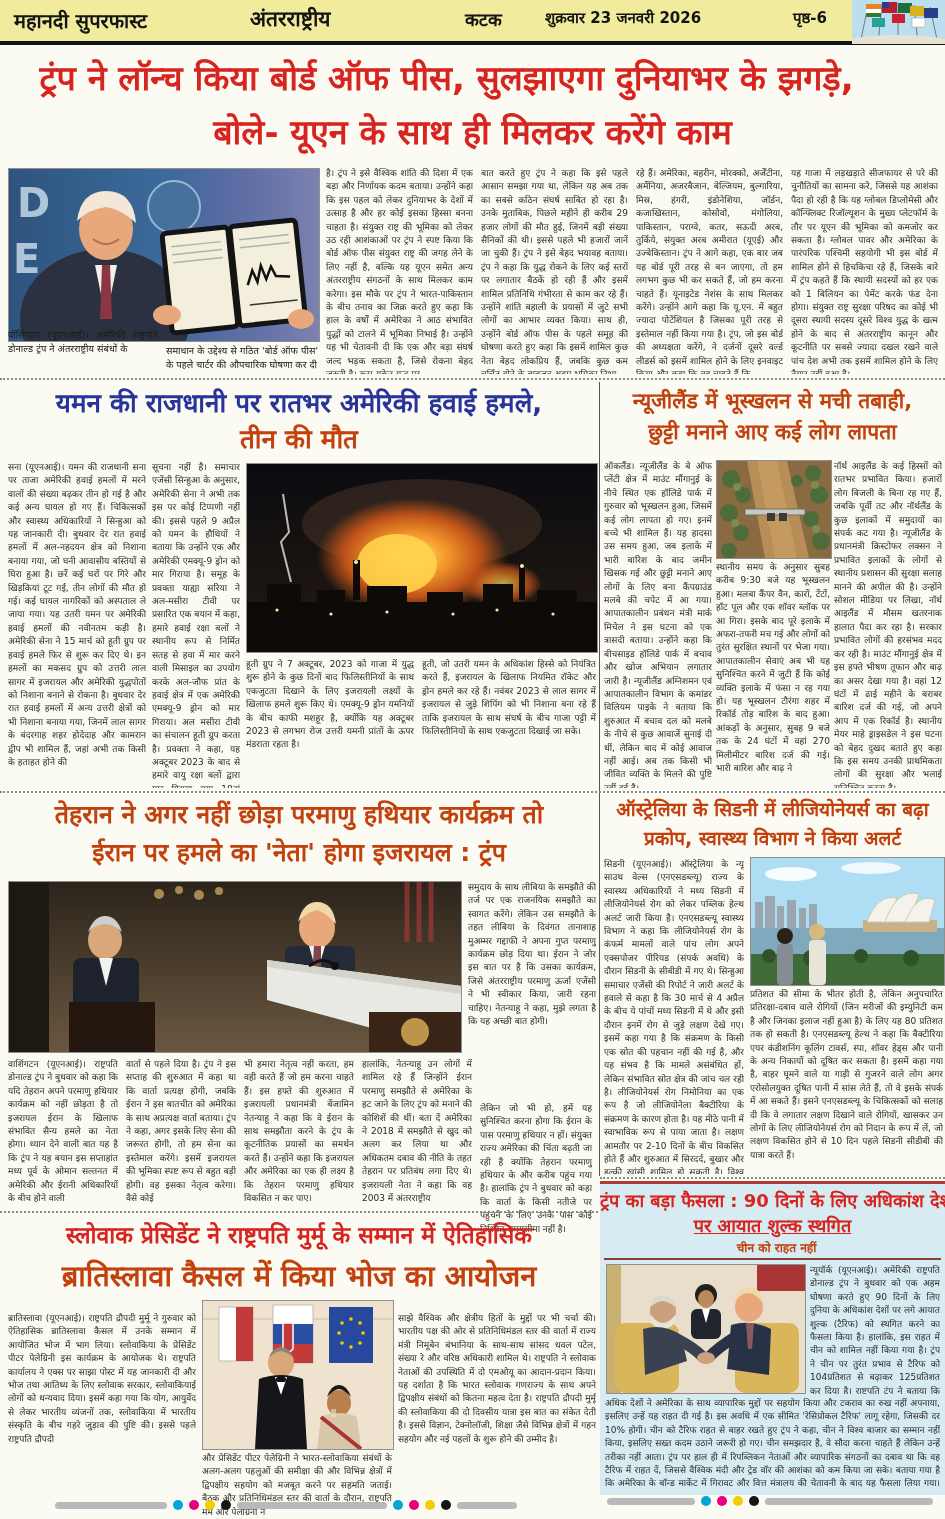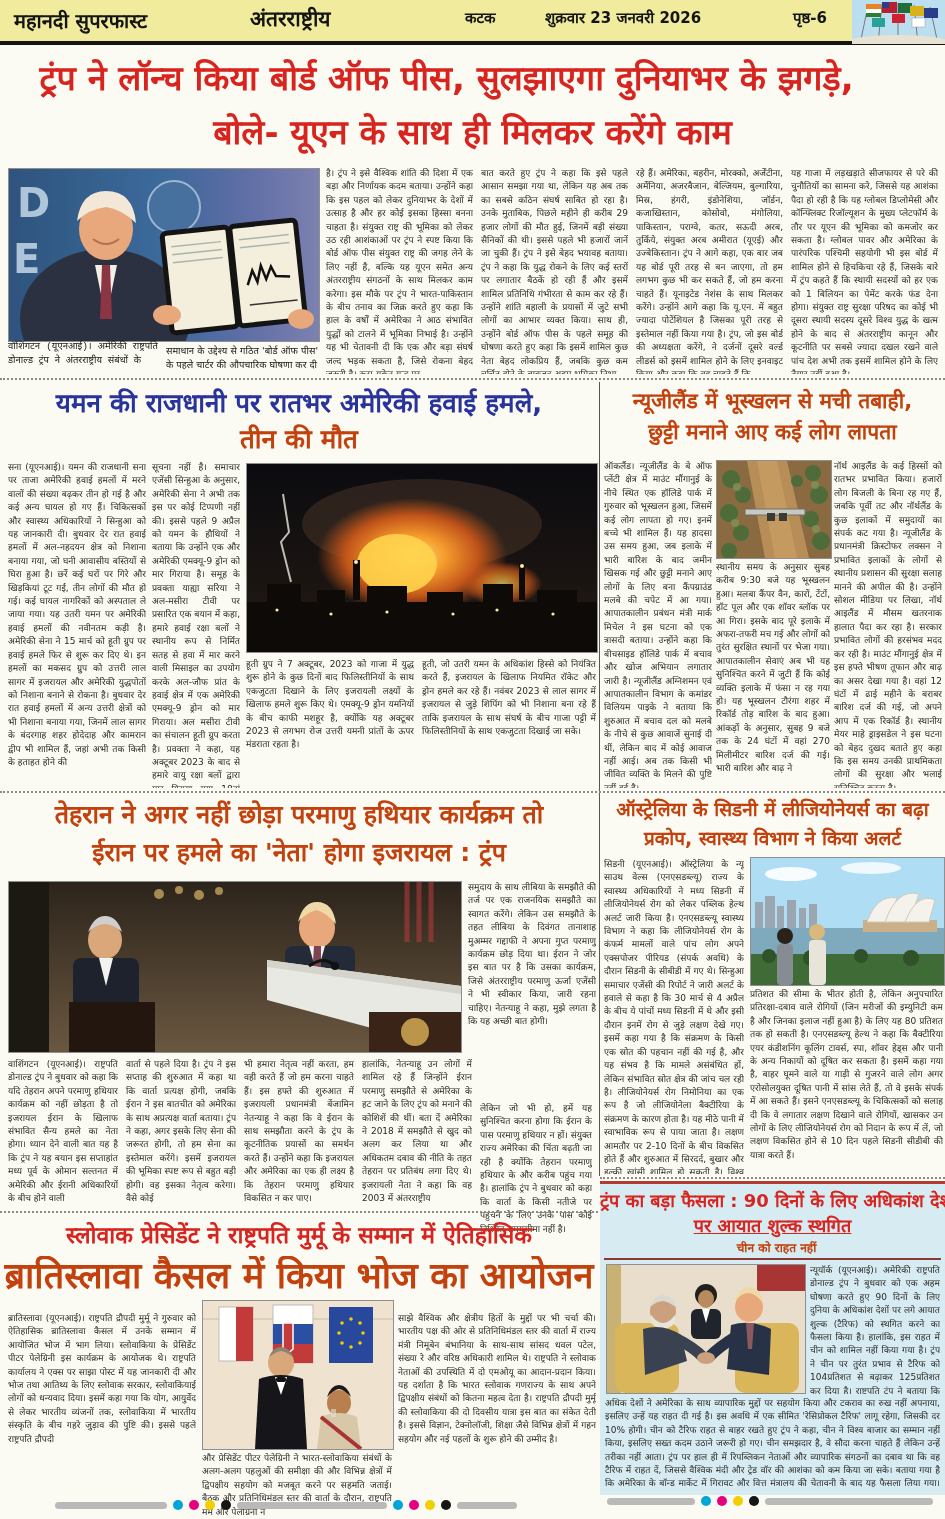--- a/index.html
+++ b/index.html
@@ -29,21 +29,21 @@
   .c-c{background:#00a6d8;} .c-m{background:#e6007e;} .c-y{background:#f2cf00;} .c-k{background:#151515;}
 </style>
 </head>
 <body>
 
 <div id="page">
 
   <header class="abs masthead">
     <span class="mh" style="left:14px;font-size:20px;">महानदी सुपरफास्ट</span>
     <span class="mh" style="left:250px;top:4px;font-size:21px;">अंतरराष्ट्रीय</span>
-    <span class="mh" style="left:465px;font-size:15px;">कटक</span>
+    <span class="mh" style="left:465px;font-size:18px;">कटक</span>
     <span class="mh" style="left:545px;font-size:15px;">शुक्रवार  23  जनवरी  2026</span>
     <span class="mh" style="left:793px;font-size:15px;">पृष्ठ-6</span>
     <div class="abs" style="left:852px;top:0;width:93px;height:44px;">
       <svg width="93" height="44" viewBox="0 0 93 44">
         <rect width="93" height="44" fill="#bcdff0"></rect>
         <line x1="8" y1="44" x2="16" y2="6" stroke="#777" stroke-width="1"></line>
         <line x1="26" y1="44" x2="30" y2="4" stroke="#777" stroke-width="1"></line>
         <line x1="46" y1="44" x2="46" y2="3" stroke="#777" stroke-width="1"></line>
         <line x1="66" y1="44" x2="62" y2="5" stroke="#777" stroke-width="1"></line>
         <line x1="86" y1="44" x2="78" y2="7" stroke="#777" stroke-width="1"></line>
@@ -99,21 +99,21 @@
               <line x1="234" y1="72" x2="284" y2="72"></line>
               <line x1="234" y1="80" x2="284" y2="80"></line>
             </g>
           <path d="M238,118 l6,-14 l4,12 l5,-16 l4,14 l6,-12 l4,10 l14,2" stroke="#111" stroke-width="2.5" fill="none"></path>
           <line x1="238" y1="138" x2="286" y2="138" stroke="#333" stroke-width="1.5"></line>
         </g>
         <ellipse cx="158" cy="146" rx="14" ry="10" fill="#e8a87c"></ellipse>
         <ellipse cx="292" cy="150" rx="13" ry="10" fill="#e8a87c"></ellipse>
       </svg>
     </div>
-    <div class="abs cap" style="left:8px;top:340px;width:150px;height:30px;font-family:Liberation Mono, monospace;">वॉशिंगटन (यूएनआई)। अमेरिकी राष्ट्रपति डोनाल्ड ट्रंप ने अंतरराष्ट्रीय संबंधों के</div>
+    <div class="abs cap" style="left:8px;top:328px;width:150px;height:30px;">वॉशिंगटन (यूएनआई)। अमेरिकी राष्ट्रपति डोनाल्ड ट्रंप ने अंतरराष्ट्रीय संबंधों के</div>
     <div class="abs cap" style="left:166px;top:344px;width:152px;height:30px;">समाधान के उद्देश्य से गठित 'बोर्ड ऑफ पीस' के पहले चार्टर की औपचारिक घोषणा कर दी</div>
 
     <div class="abs bt" style="left:326px;top:167px;width:147px;height:207px;">है। ट्रंप ने इसे वैश्विक शांति की दिशा में एक बड़ा और निर्णायक कदम बताया। उन्होंने कहा कि इस पहल को लेकर दुनियाभर के देशों में उत्साह है और हर कोई इसका हिस्सा बनना चाहता है। संयुक्त राष्ट्र की भूमिका को लेकर उठ रही आशंकाओं पर ट्रंप ने स्पष्ट किया कि बोर्ड ऑफ पीस संयुक्त राष्ट्र की जगह लेने के लिए नहीं है, बल्कि यह यूएन समेत अन्य अंतरराष्ट्रीय संगठनों के साथ मिलकर काम करेगा। इस मौके पर ट्रंप ने भारत-पाकिस्तान के बीच तनाव का जिक्र करते हुए कहा कि हाल के वर्षों में अमेरिका ने आठ संभावित युद्धों को टालने में भूमिका निभाई है। उन्होंने यह भी चेतावनी दी कि एक और बड़ा संघर्ष जल्द भड़क सकता है, जिसे रोकना बेहद जरूरी है। रूस-यूक्रेन युद्ध पर</div>
     <div class="abs bt" style="left:481px;top:167px;width:147px;height:207px;">बात करते हुए ट्रंप ने कहा कि इसे पहले आसान समझा गया था, लेकिन यह अब तक का सबसे कठिन संघर्ष साबित हो रहा है। उनके मुताबिक, पिछले महीने ही करीब 29 हजार लोगों की मौत हुई, जिनमें बड़ी संख्या सैनिकों की थी। इससे पहले भी हजारों जानें जा चुकी हैं। ट्रंप ने इसे बेहद भयावह बताया। ट्रंप ने कहा कि युद्ध रोकने के लिए कई स्तरों पर लगातार बैठकें हो रही हैं और इसमें शामिल प्रतिनिधि गंभीरता से काम कर रहे हैं। उन्होंने शांति बहाली के प्रयासों में जुटे सभी लोगों का आभार व्यक्त किया। साथ ही, उन्होंने बोर्ड ऑफ पीस के पहले समूह की घोषणा करते हुए कहा कि इसमें शामिल कुछ नेता बेहद लोकप्रिय हैं, जबकि कुछ कम चर्चित होने के बावजूद अहम भूमिका निभा</div>
     <div class="abs bt" style="left:636px;top:167px;width:147px;height:207px;">रहे हैं। अमेरिका, बहरीन, मोरक्को, अर्जेंटीना, अर्मेनिया, अजरबैजान, बेल्जियम, बुल्गारिया, मिस्र, हंगरी, इंडोनेशिया, जॉर्डन, कजाखिस्तान, कोसोवो, मंगोलिया, पाकिस्तान, पराग्वे, कतर, सऊदी अरब, तुर्किये, संयुक्त अरब अमीरात (यूएई) और उज्बेकिस्तान। ट्रंप ने आगे कहा, एक बार जब यह बोर्ड पूरी तरह से बन जाएगा, तो हम लगभग कुछ भी कर सकते हैं, जो हम करना चाहते हैं। यूनाइटेड नेशंस के साथ मिलकर करेंगे। उन्होंने आगे कहा कि यू.एन. में बहुत ज्यादा पोटेंशियल है जिसका पूरी तरह से इस्तेमाल नहीं किया गया है। ट्रंप, जो इस बोर्ड की अध्यक्षता करेंगे, ने दर्जनों दूसरे वर्ल्ड लीडर्स को इसमें शामिल होने के लिए इनवाइट किया और कहा कि वह चाहते हैं कि</div>
     <div class="abs bt" style="left:791px;top:167px;width:147px;height:207px;">यह गाजा में लड़खड़ाते सीजफायर से परे की चुनौतियों का सामना करे, जिससे यह आशंका पैदा हो रही है कि यह ग्लोबल डिप्लोमेसी और कॉन्फ्लिक्ट रिजॉल्यूशन के मुख्य प्लेटफॉर्म के तौर पर यूएन की भूमिका को कमजोर कर सकता है। ग्लोबल पावर और अमेरिका के पारंपरिक पश्चिमी सहयोगी भी इस बोर्ड में शामिल होने से हिचकिचा रहे हैं, जिसके बारे में ट्रंप कहते हैं कि स्थायी सदस्यों को हर एक को 1 बिलियन का पेमेंट करके फंड देना होगा। संयुक्त राष्ट्र सुरक्षा परिषद का कोई भी दूसरा स्थायी सदस्य दूसरे विश्व युद्ध के खत्म होने के बाद से अंतरराष्ट्रीय कानून और कूटनीति पर सबसे ज्यादा दखल रखने वाले पांच देश अभी तक इसमें शामिल होने के लिए तैयार नहीं हुआ है।</div>
   </section>
 
   <div class="abs dotted" style="left:0;top:378px;width:945px;"></div>
   <div class="abs vrule" style="left:599px;top:382px;height:794px;"></div>
@@ -338,21 +338,21 @@
         <path d="M128,72 Q112,82 102,92" stroke="#273246" stroke-width="11" fill="none" stroke-linecap="round"></path>
         <ellipse cx="99" cy="93" rx="9" ry="6" fill="#caa17c"></ellipse>
       </svg>
     </div>
     <div class="abs bt" style="left:210px;top:80px;width:130px;height:130px;">न्यूयॉर्क (यूएनआई)। अमेरिकी राष्ट्रपति डोनाल्ड ट्रंप ने बुधवार को एक अहम घोषणा करते हुए 90 दिनों के लिए दुनिया के अधिकांश देशों पर लगे आयात शुल्क (टैरिफ) को स्थगित करने का फैसला किया है। हालांकि, इस राहत में चीन को शामिल नहीं किया गया है। ट्रंप ने चीन पर तुरंत प्रभाव से टैरिफ को 104प्रतिशत से बढ़ाकर 125प्रतिशत कर दिया है। राष्ट्रपति ट्रंप ने बताया कि 75 से</div>
     <div class="abs bt" style="left:5px;top:213px;width:335px;height:93px;">अधिक देशों ने अमेरिका के साथ व्यापारिक मुद्दों पर सहयोग किया और टकराव का रुख नहीं अपनाया, इसलिए उन्हें यह राहत दी गई है। इस अवधि में एक सीमित 'रेसिप्रोकल टैरिफ' लागू रहेगा, जिसकी दर 10% होगी। चीन को टैरिफ राहत से बाहर रखते हुए ट्रंप ने कहा, चीन ने विश्व बाजार का सम्मान नहीं किया, इसलिए सख्त कदम उठाने जरूरी हो गए। चीन समझदार है, वे सौदा करना चाहते हैं लेकिन उन्हें तरीका नहीं आता। ट्रंप पर हाल ही में रिपब्लिकन नेताओं और व्यापारिक संगठनों का दबाव था कि वह टैरिफ में राहत दें, जिससे वैश्विक मंदी और ट्रेड वॉर की आशंका को कम किया जा सके। बताया गया है कि अमेरिका के बॉन्ड मार्केट में गिरावट और वित्त मंत्रालय की चेतावनी के बाद यह फैसला लिया गया। ट्रेजरी सेक्रेटरी स्कॉट बेसेंट ने ट्रंप को स्थिति की गंभीरता से अवगत कराया, जिसके बाद यह निर्णय सामने</div>
   </section>
 
   <section>
     <div class="abs hl red" style="left:0;top:1218px;width:598px;font-size:23px;line-height:34px;">स्लोवाक प्रेसिडेंट ने राष्ट्रपति मुर्मू के सम्मान में ऐतिहासिक</div>
-    <div class="abs hl blk" style="left:0;top:1256px;width:598px;font-size:36px;line-height:40px;">ब्रातिस्लावा कैसल में किया भोज का आयोजन</div>
+    <div class="abs hl blk" style="left:0;top:1256px;width:598px;font-size:29px;line-height:40px;">ब्रातिस्लावा कैसल में किया भोज का आयोजन</div>
 
     <div class="abs bt" style="left:8px;top:1312px;width:188px;height:203px;">ब्रातिस्लावा (यूएनआई)। राष्ट्रपति द्रौपदी मुर्मू ने गुरुवार को ऐतिहासिक ब्रातिस्लावा कैसल में उनके सम्मान में आयोजित भोज में भाग लिया। स्लोवाकिया के प्रेसिडेंट पीटर पेलेग्रिनी इस कार्यक्रम के आयोजक थे। राष्ट्रपति कार्यालय ने एक्स पर साझा पोस्ट में यह जानकारी दी और भोज तथा आतिथ्य के लिए स्लोवाक सरकार, स्लोवाकियाई लोगों को धन्यवाद दिया। इसमें कहा गया कि योग, आयुर्वेद से लेकर भारतीय व्यंजनों तक, स्लोवाकिया में भारतीय संस्कृति के बीच गहरे जुड़ाव की पुष्टि की। इससे पहले राष्ट्रपति द्रौपदी</div>
     <div class="abs photo" style="left:202px;top:1300px;width:190px;height:148px;">
       <svg width="190" height="148" viewBox="0 0 190 148">
         <rect width="190" height="148" fill="#efe3cf"></rect>
         <line x1="0" y1="18" x2="190" y2="18" stroke="#dcd0bb" stroke-width="2"></line>
         <g>
           <rect x="16" y="6" width="34" height="54" fill="#fff" stroke="#bbb" stroke-width="1"></rect>
           <rect x="33" y="6" width="17" height="54" fill="#c23a3a"></rect>
           <rect x="70" y="4" width="40" height="58" fill="#fff" stroke="#bbb" stroke-width="1"></rect>

